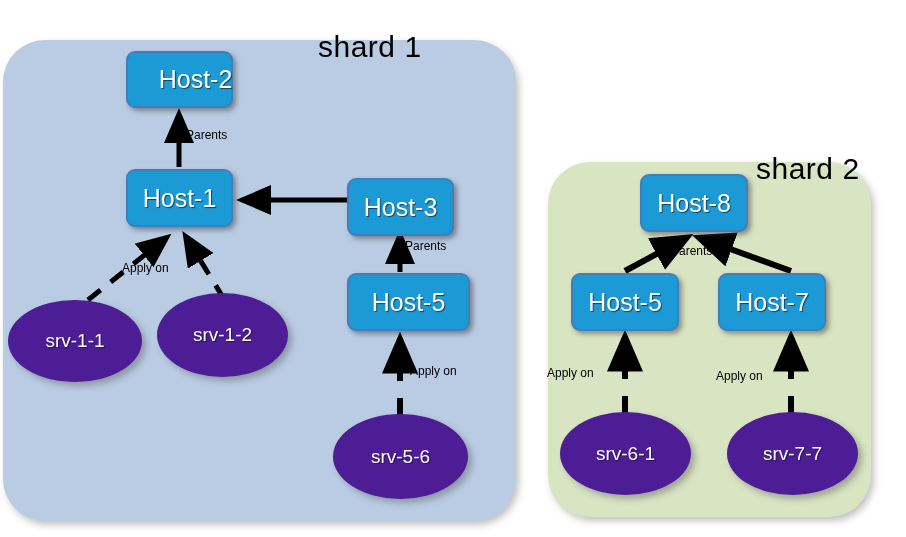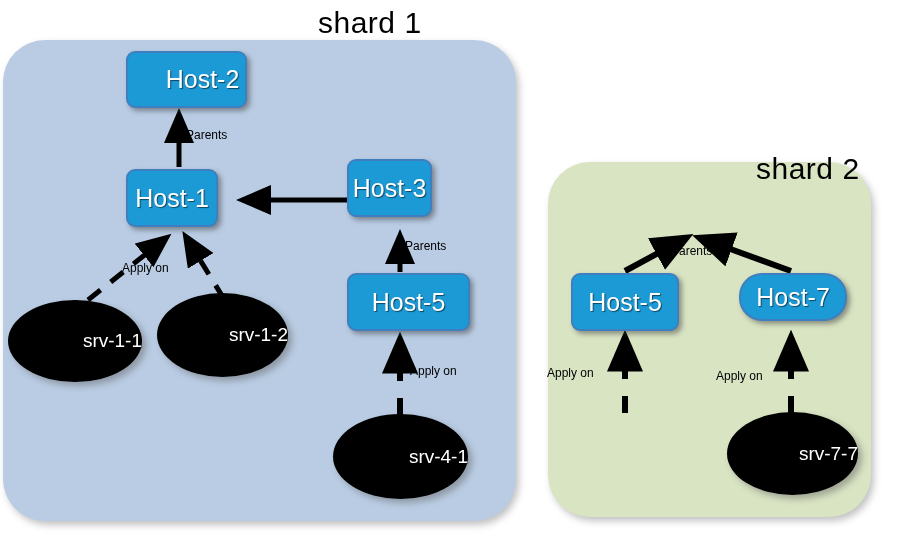--- a/index.html
+++ b/index.html
@@ -38,21 +38,21 @@
     background: #d9e4c3;
   }
   .shard-title {
     position: absolute;
     font-size: 30px;
     color: #000000;
     font-family: "Liberation Sans", sans-serif;
     white-space: nowrap;
     letter-spacing: 0.5px;
   }
-  #shard1-title { left: 318px; top: 6px; text-align: center; }
+  #shard1-title { left: 318px; top: 30px; text-align: center; }
   #shard2-title { left: 756px; top: 127px; margin-top: 25px; }
 
   .host-node {
     position: absolute;
     box-sizing: border-box;
     background: #1c9ad6;
     border: 2px solid #3f7fbf;
     border-radius: 9px;
     box-shadow: 3px 3px 5px rgba(60,60,60,0.5);
     display: flex;
@@ -62,26 +62,26 @@
   .host-label {
     font-size: 25px;
     color: #ffffff;
     text-shadow: 1px 1px 1px rgba(0,0,0,0.55);
     white-space: nowrap;
     font-family: "Liberation Sans", sans-serif;
   }
   .srv-node {
     position: absolute;
     box-sizing: border-box;
-    background: #000000;
+    background: #4c1d95;
     border-radius: 50%;
     box-shadow: 4px 4px 6px rgba(90,90,90,0.45);
     display: flex;
     align-items: center;
-    justify-content: flex-end;
+    justify-content: center;
   }
   .srv-label {
     font-size: 19px;
     color: #ffffff;
     text-shadow: 1px 1px 1px rgba(0,0,0,0.45);
     white-space: nowrap;
     font-family: "Liberation Sans", sans-serif;
   }
   .edge-label {
     position: absolute;
@@ -150,55 +150,61 @@
   <div class="edge-label" style="left:122px; top:262px;">Apply on</div>
 
   <div class="edge-label" style="left:410px; top:365px;">Apply on</div>
 
   <div class="edge-label" style="left:671px; top:245px;">Parents</div>
 
   <div class="edge-label" style="left:547px; top:367px;">Apply on</div>
 
   <div class="edge-label" style="left:716px; top:370px;">Apply on</div>
 
-  <div class="host-node" style="left:126px; top:51px; width:121px; height:57px;padding-left:32px;">
+  <div class="host-node" style="left:126px; top:51px; width:107px; height:57px;padding-left:32px;">
     <span class="host-label">Host-2</span>
   </div>
 
-  <div class="host-node" style="left:126px; top:169px; width:92px; height:58px;align-items:center;">
+  <div class="host-node" style="left:126px; top:169px; width:107px; height:58px;align-items:center;">
     <span class="host-label">Host-1</span>
   </div>
 
-  <div class="host-node" style="left:347px; top:159px; width:85px; height:58px;">
+  <div class="host-node" style="left:347px; top:178px; width:107px; height:58px;">
     <span class="host-label">Host-3</span>
   </div>
 
   <div class="host-node" style="left:347px; top:273px; width:123px; height:58px;">
     <span class="host-label">Host-5</span>
   </div>
 
+  <div class="host-node" style="left:640px; top:174px; width:108px; height:58px;">
+    <span class="host-label">Host-8</span>
+  </div>
 
   <div class="host-node" style="left:571px; top:273px; width:108px; height:58px;">
     <span class="host-label">Host-5</span>
   </div>
 
-  <div class="host-node" style="left:739px; top:273px; width:108px; height:48px;border-radius:23px;">
+  <div class="host-node" style="left:718px; top:273px; width:108px; height:58px;">
     <span class="host-label">Host-7</span>
   </div>
 
   <div class="srv-node" style="left:8px; top:300px; width:134px; height:82px;">
     <span class="srv-label">srv-1-1</span>
   </div>
 
   <div class="srv-node" style="left:157px; top:293px; width:131px; height:84px;">
     <span class="srv-label">srv-1-2</span>
   </div>
 
   <div class="srv-node" style="left:333px; top:414px; width:135px; height:85px;">
-    <span class="srv-label">srv-4-1</span>
-  </div>
-
+    <span class="srv-label">srv-5-6</span>
+  </div>
+
+  <div class="srv-node" style="left:560px; top:412px; width:131px; height:83px;">
+    <span class="srv-label">srv-6-1</span>
+  </div>
 
   <div class="srv-node" style="left:727px; top:412px; width:131px; height:83px;">
     <span class="srv-label">srv-7-7</span>
   </div>
 
 </div>
 
 </body></html>

